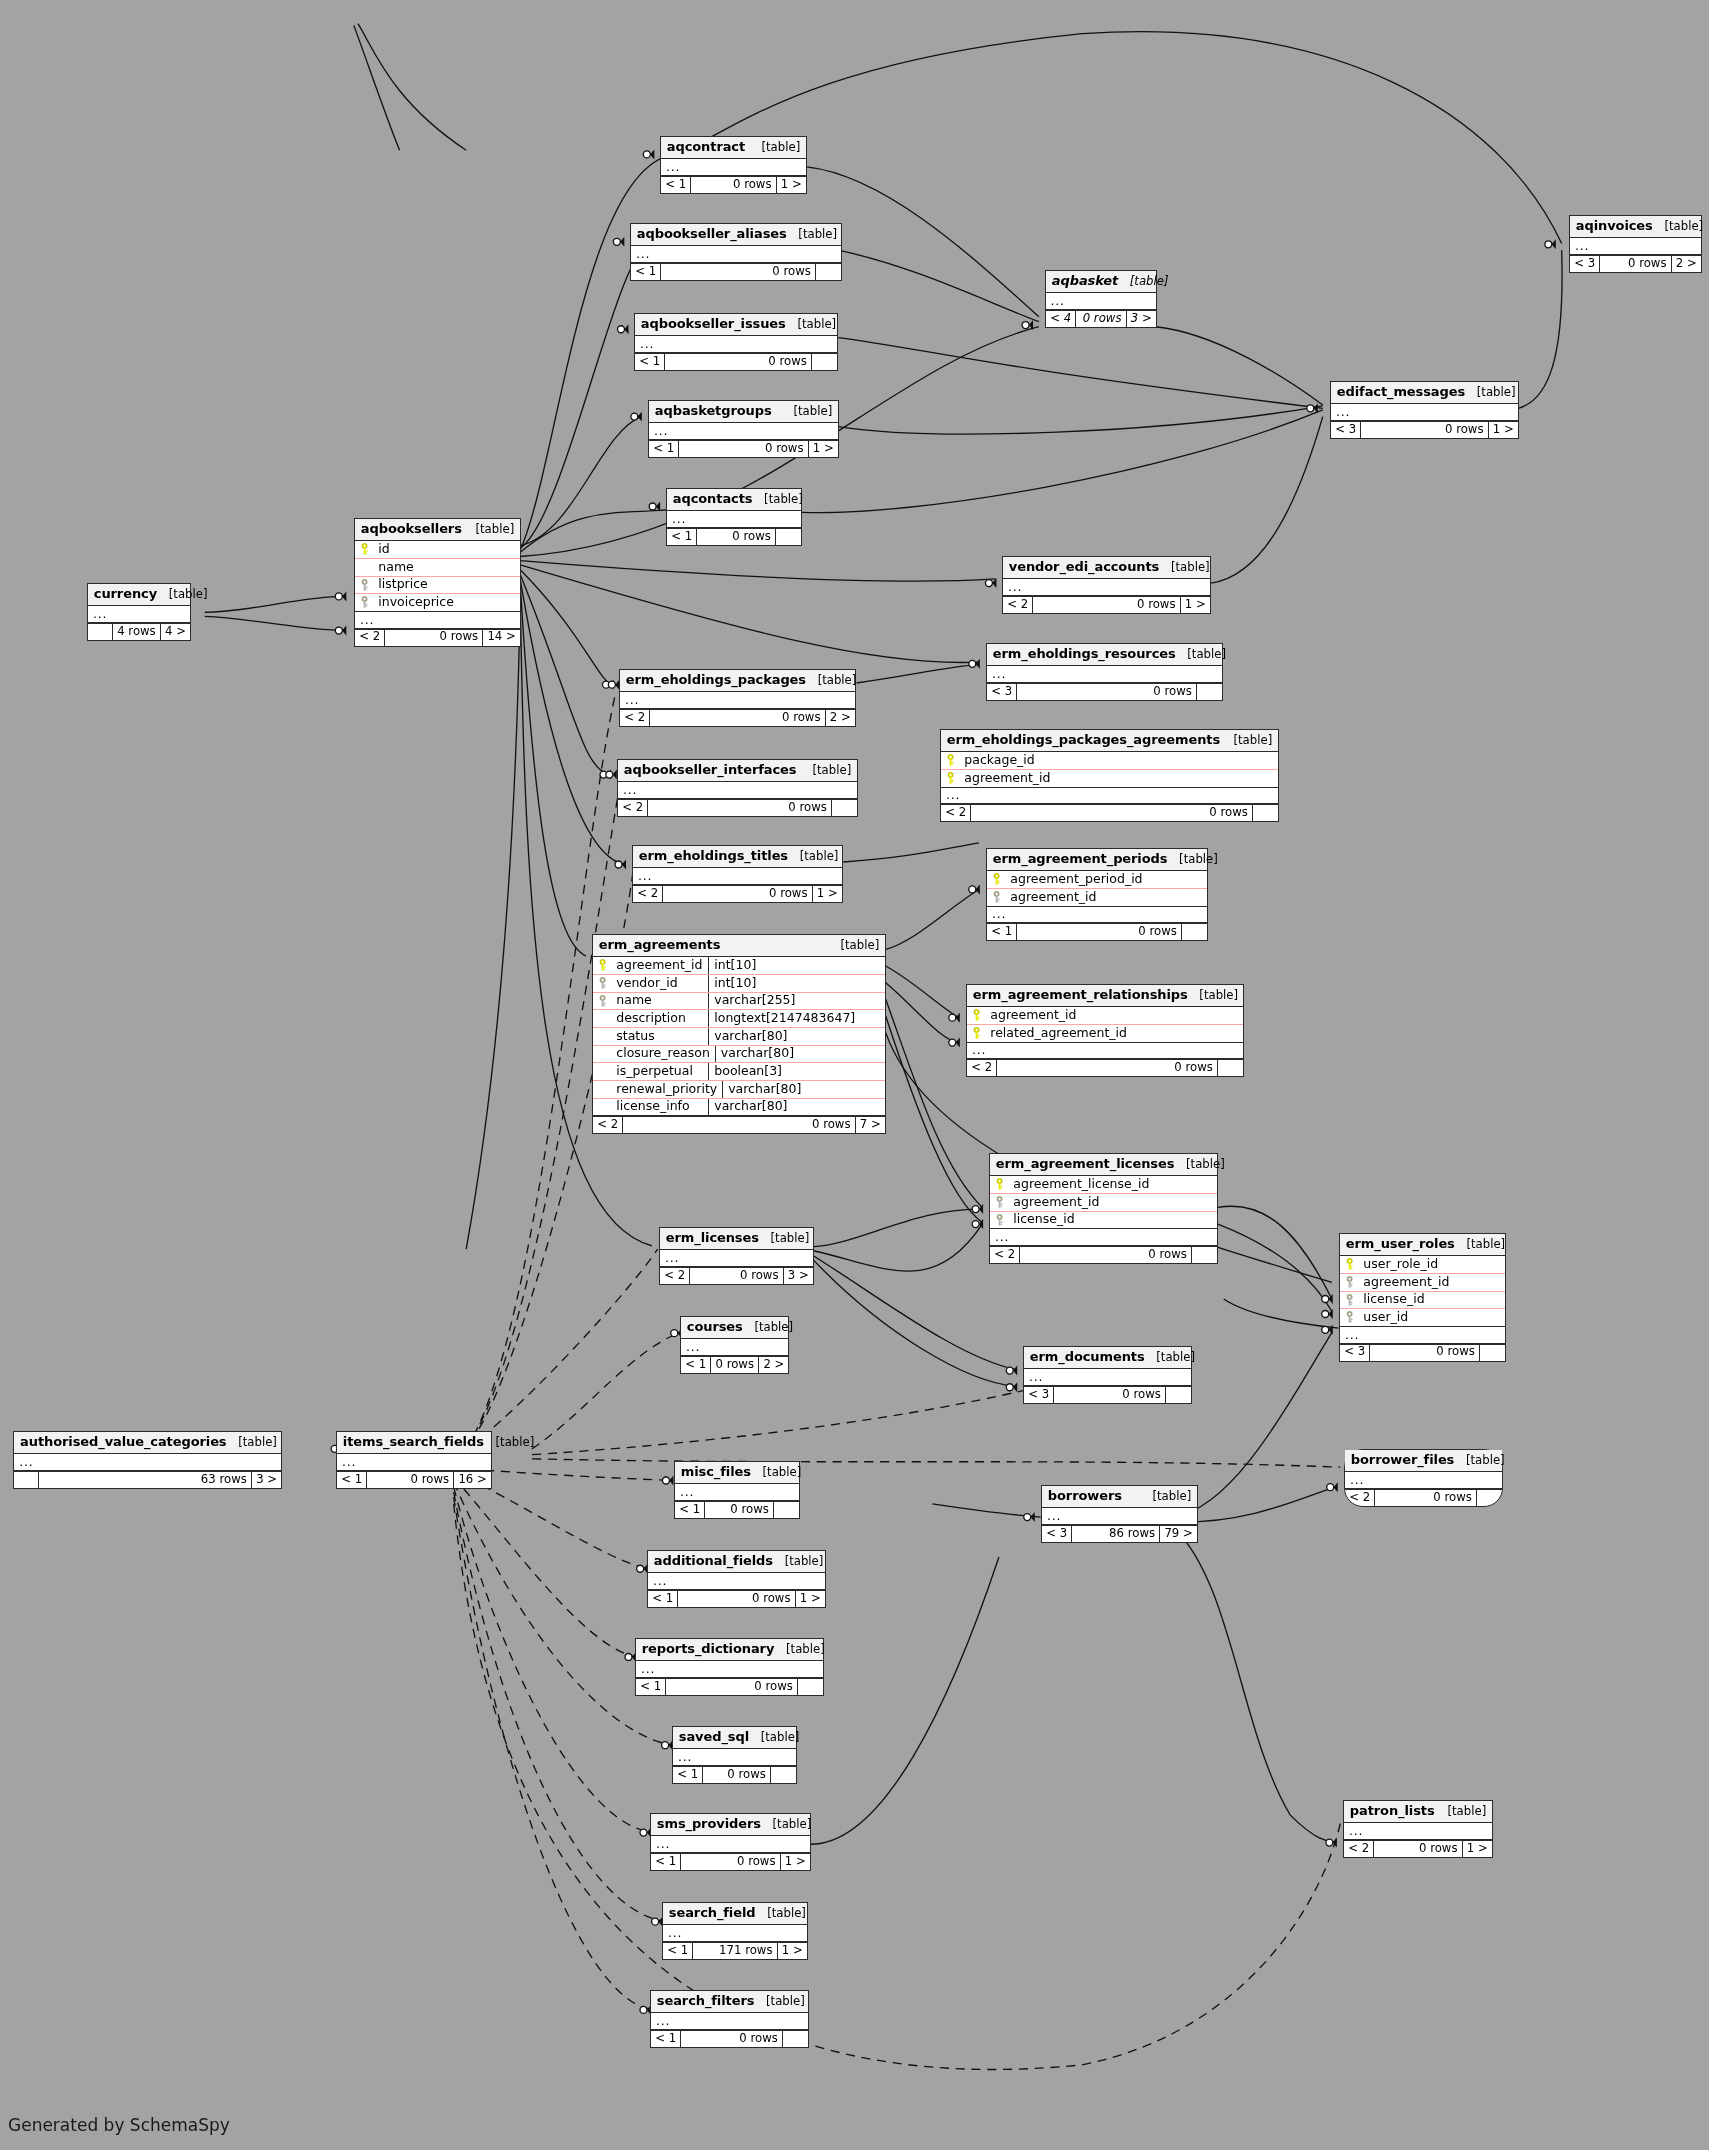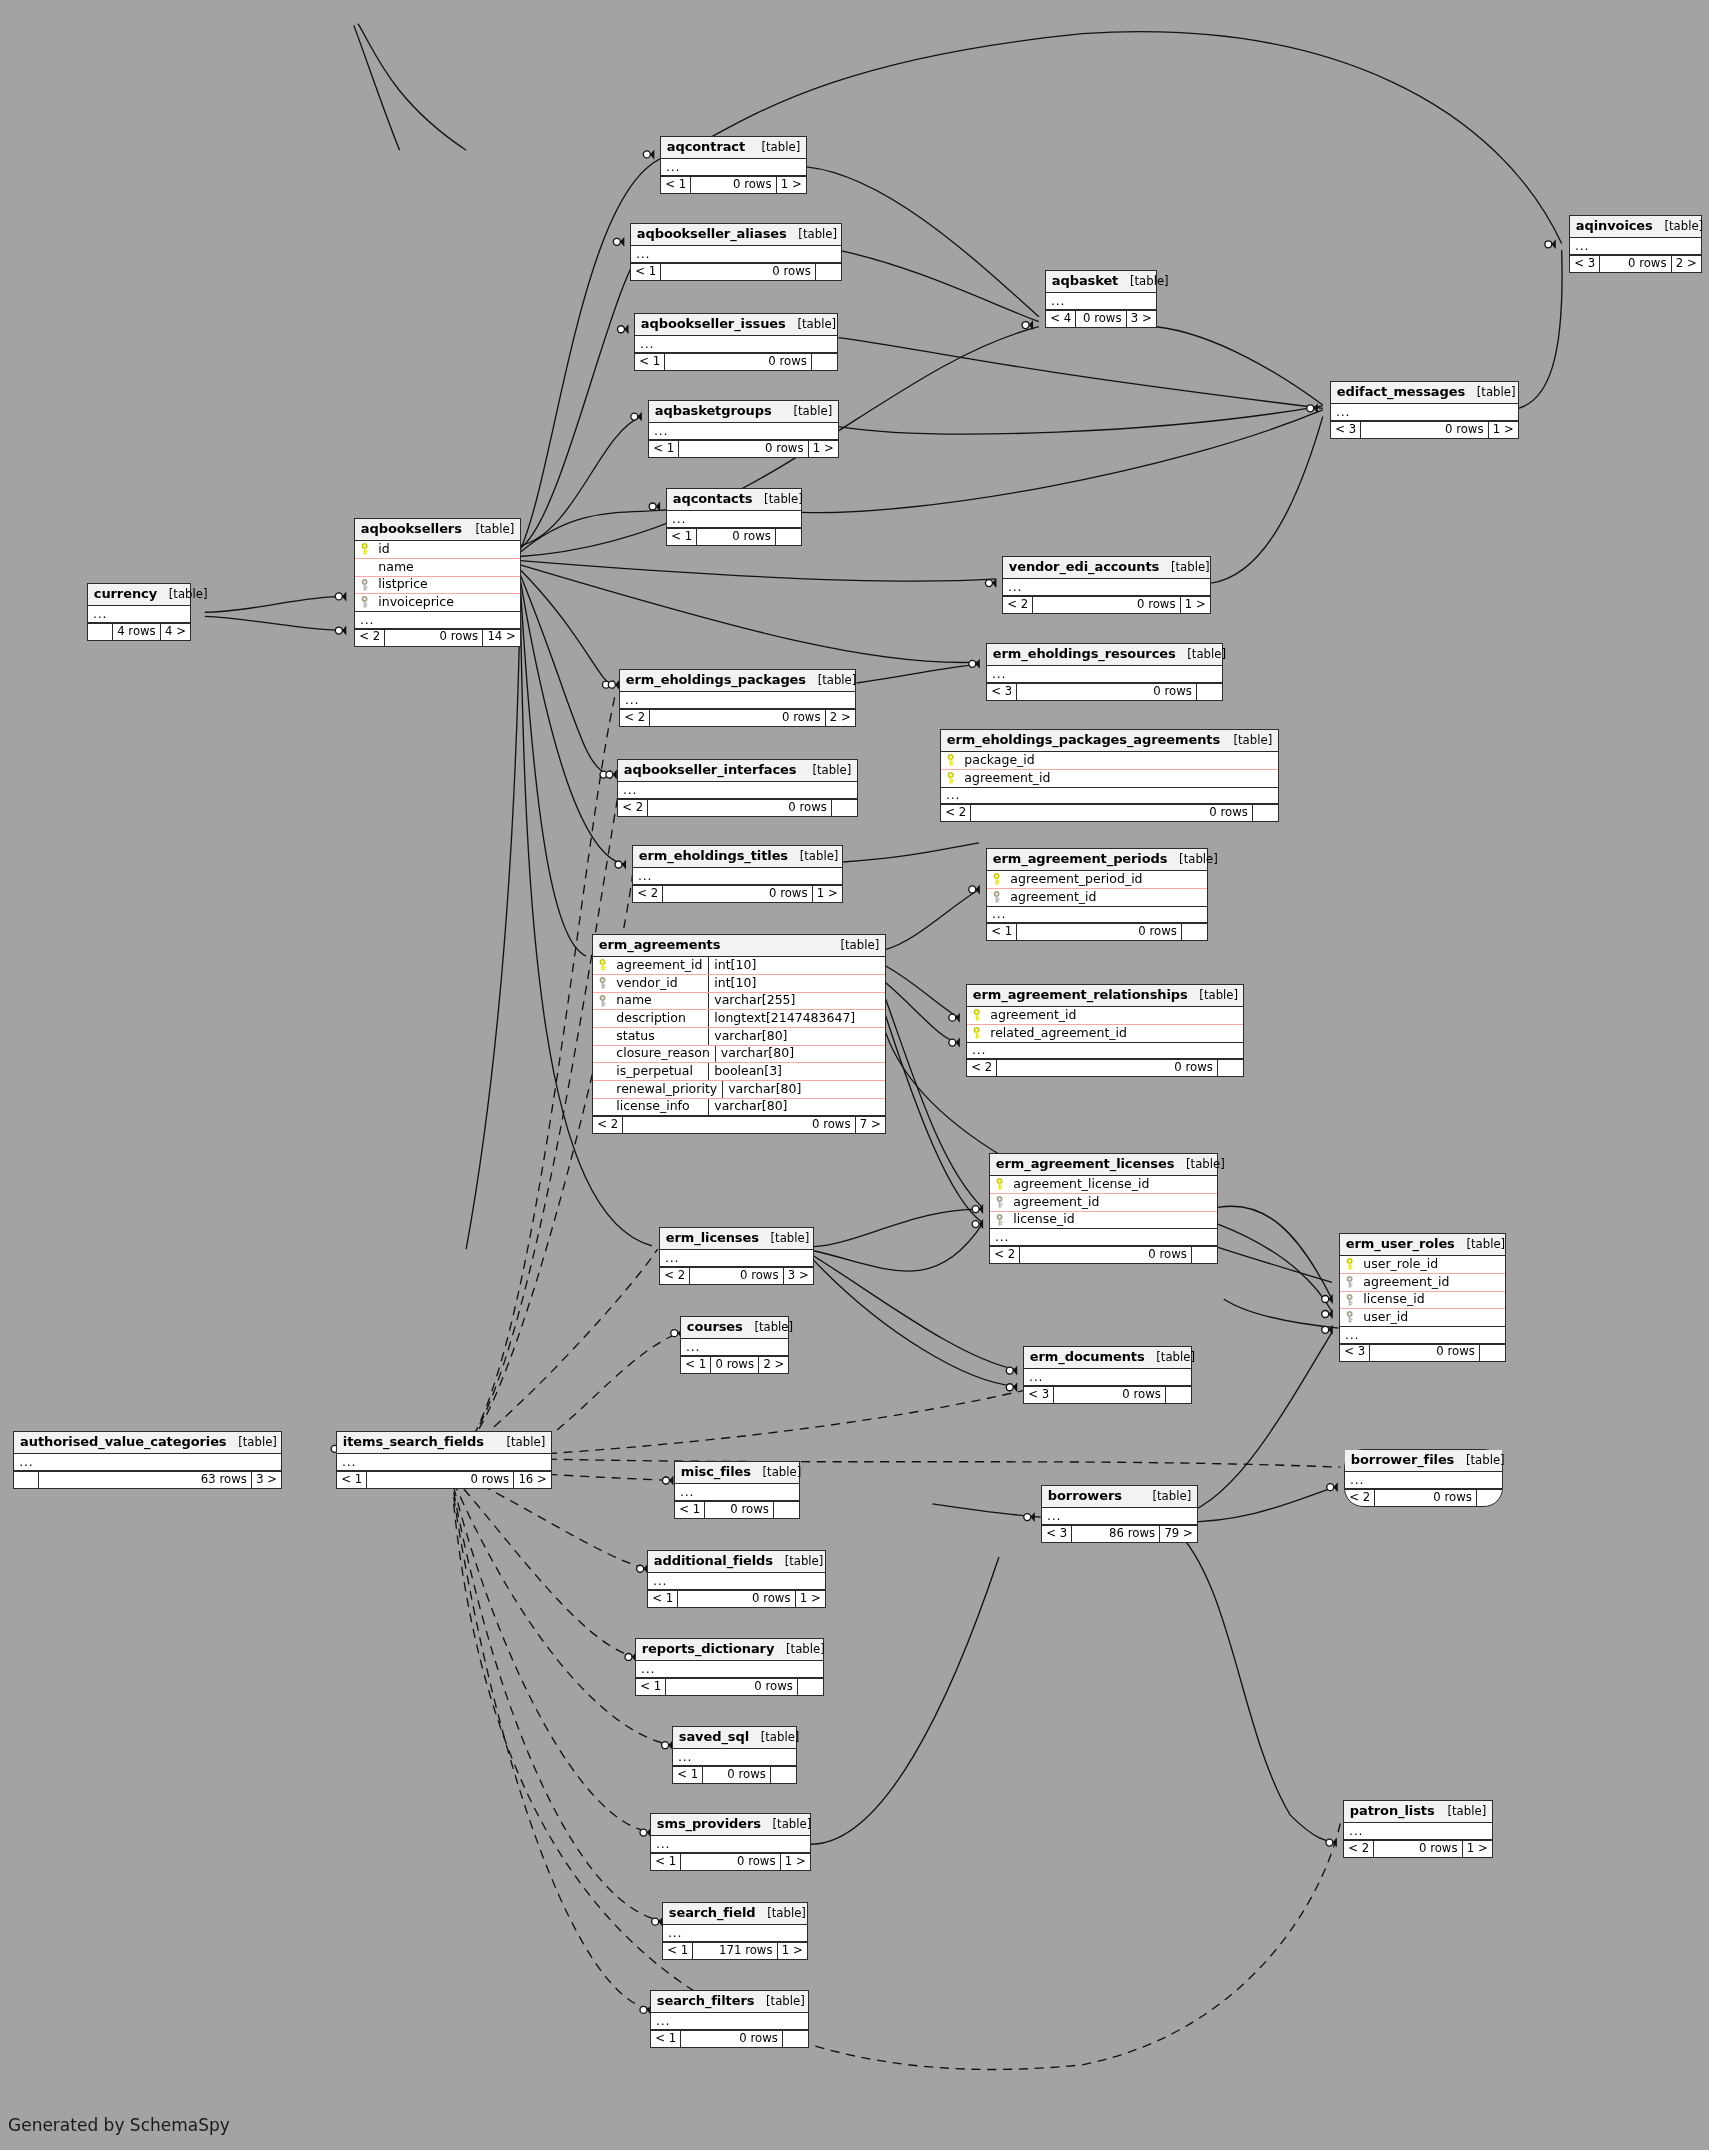--- a/index.html
+++ b/index.html
@@ -423,21 +423,21 @@
           <span class="tname">aqcontacts</span>
           <span class="ttag">[table]</span>
         </div>
         <div class="ellipsis">...</div>
         <div class="foot">
           <div class="f-left">&lt; 1</div>
           <div class="f-mid">0 rows</div>
           <div class="f-right"></div>
         </div>
       </div>
-      <div class="tbl" style="left: 1045px; top: 270px; width: 112px;">
+      <div class="tbl" style="left: 1045px; top: 270px; width: 112px; font-style: italic;">
         <div class="hdr">
           <span class="tname">aqbasket</span>
           <span class="ttag">[table]</span>
         </div>
         <div class="ellipsis">...</div>
         <div class="foot">
           <div class="f-left">&lt; 4</div>
           <div class="f-mid">0 rows</div>
           <div class="f-right">3 &gt;</div>
         </div>
@@ -903,21 +903,21 @@
           <span class="tname">authorised_value_categories</span>
           <span class="ttag">[table]</span>
         </div>
         <div class="ellipsis">...</div>
         <div class="foot">
           <div class="f-left"></div>
           <div class="f-mid">63 rows</div>
           <div class="f-right">3 &gt;</div>
         </div>
       </div>
-      <div class="tbl" style="left: 336px; top: 1431px; width: 216px;">
+      <div class="tbl" style="left: 336px; top: 1431px; width: 156px;">
         <div class="hdr">
           <span class="tname">items_search_fields</span>
           <span class="ttag">[table]</span>
         </div>
         <div class="ellipsis">...</div>
         <div class="foot">
           <div class="f-left">&lt; 1</div>
           <div class="f-mid">0 rows</div>
           <div class="f-right">16 &gt;</div>
         </div>

